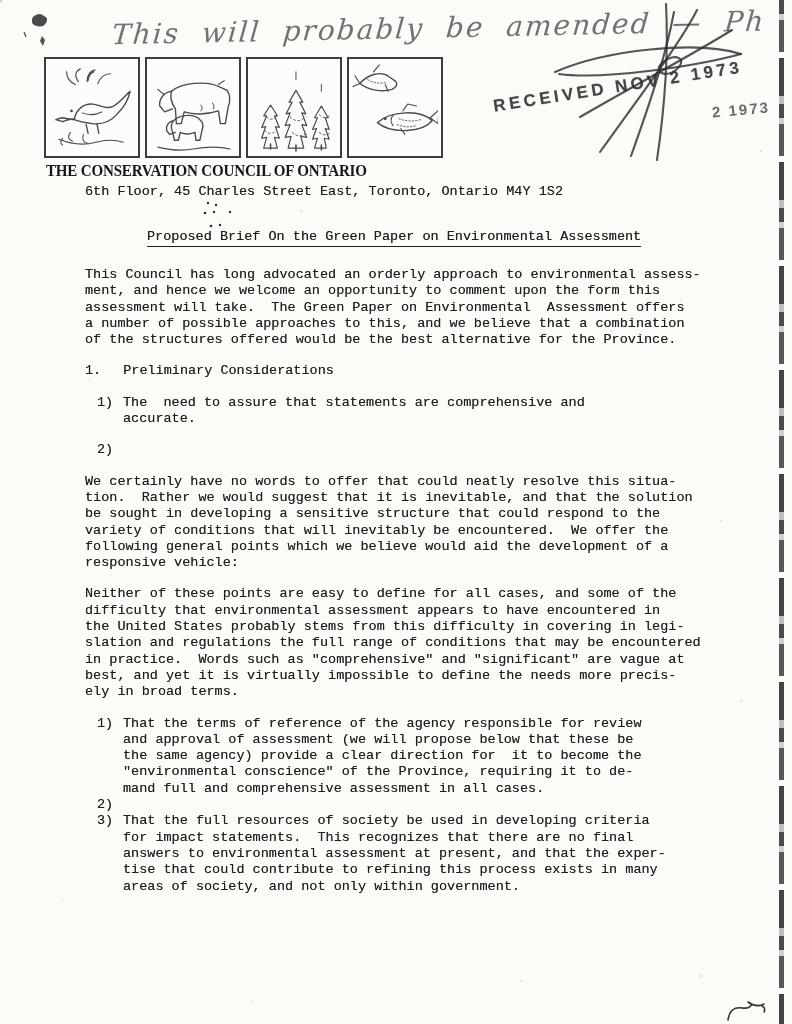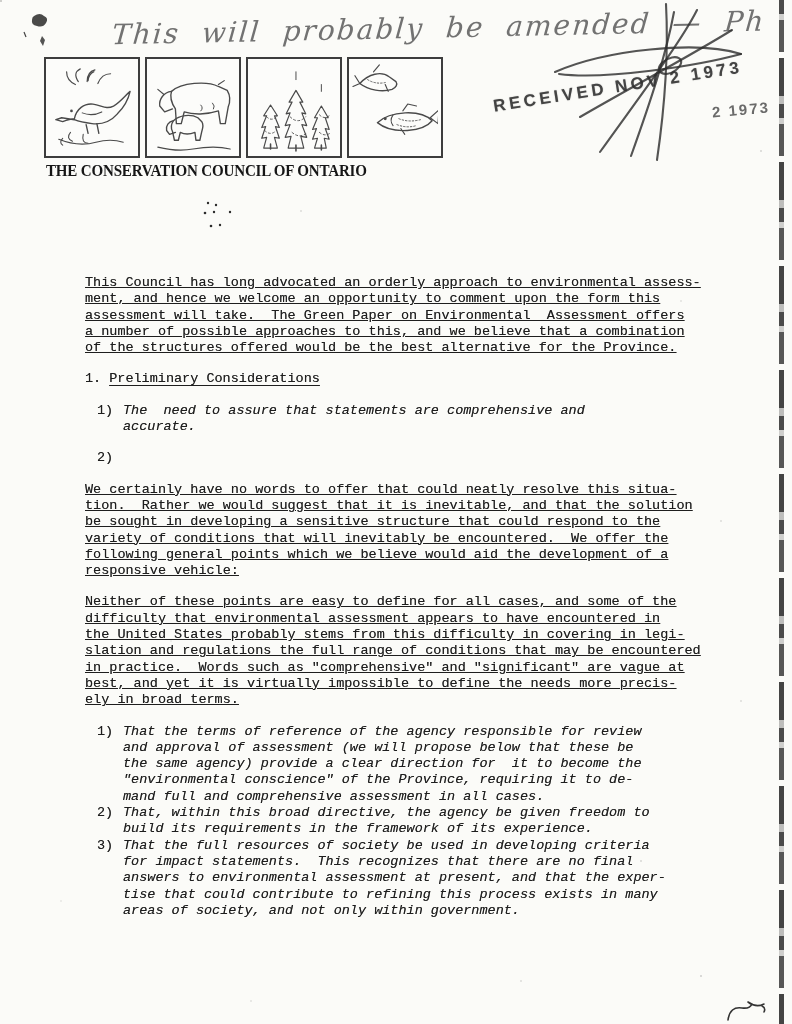--- a/index.html
+++ b/index.html
@@ -54,27 +54,27 @@
     color:#161616;white-space:nowrap;}
   .address{position:absolute;left:85px;top:184px;font-size:13.5px;white-space:nowrap;
     text-shadow:0 0 .35px rgba(0,0,0,.55);}
   .dot-cluster{position:absolute;left:200px;top:198px;}
   .doc-title{position:absolute;left:147px;top:229px;font-size:13.5px;
     text-shadow:0 0 .4px rgba(0,0,0,.6);
     border-bottom:1.4px solid #222;padding-bottom:2px;white-space:nowrap;}
   
   .body{position:absolute;left:85px;top:267px;width:645px;
     font-size:13.5px;line-height:16.3px;text-shadow:0 0 .35px rgba(0,0,0,.55);}
-  .para{margin:8px 0 15px 0;white-space:pre-wrap;text-decoration:underline;}
+  .para{margin:0 0 15px 0;white-space:pre-wrap;}
   .section-heading{margin:6px 0 15px 0;white-space:nowrap;}
-  .section-heading .u{text-decoration:underline;text-underline-offset:3px;margin-left:8px;}
+  .section-heading .u{text-underline-offset:3px;margin-left:22px;}
   .list{margin:0 0 15px 0;}
   .list-item{display:flex;padding-left:12px;}
   .list-item .num{width:26px;flex:0 0 26px;}
-  .list-item .li-text{white-space:pre-wrap;font-style:italic;}
+  .list-item .li-text{white-space:pre-wrap;}
   .list-spaced .list-item{margin-bottom:15px;}
   .list-spaced .list-item:last-child{margin-bottom:0;}
   .corner-squiggle{position:absolute;left:722px;top:992px;}
   .corner-squiggle path{stroke:#333;stroke-width:1.6;fill:none;stroke-linecap:round;}
 </style>
 </head>
 <body>
 
 <div class="page">
 
@@ -144,33 +144,35 @@
     <path d="M10,72 C60,50 152,40 196,54"></path>
     <path d="M196,54 C152,66 60,80 14,74"></path>
     <path d="M55,152 C95,96 136,42 152,10"></path>
     <path d="M86,156 C106,100 121,55 129,12"></path>
     <path d="M35,117 C85,88 152,52 187,30"></path>
     <path d="M121,4 C124,60 119,112 112,160"></path>
     <path d="M118,62 c12,-10 26,-3 13,8 c-11,9 -24,1 -13,-8"></path>
   </svg>
 
   <div class="org-name">THE CONSERVATION COUNCIL OF ONTARIO</div>
+  <div class="address">6th Floor, 45 Charles Street East, Toronto, Ontario M4Y 1S2</div>
 
   <svg class="dot-cluster" width="60" height="38" viewBox="0 0 60 38">
     <g fill="#2c2c2c">
       <circle cx="8" cy="5" r="1.2"></circle>
         <circle cx="16" cy="7" r="1.2"></circle>
       <circle cx="5" cy="15" r="1.3"></circle>
         <circle cx="14" cy="14" r="1.2"></circle>
         <circle cx="30" cy="14" r="1.2"></circle>
       <circle cx="11" cy="28" r="1.3"></circle>
         <circle cx="20" cy="27" r="1.2"></circle>
     </g>
   </svg>
 
+  <div class="doc-title">Proposed Brief On the Green Paper on Environmental Assessment</div>
 
   <div class="body">
 
     <p class="para">This Council has long advocated an orderly approach to environmental assess-
 ment, and hence we welcome an opportunity to comment upon the form this
 assessment will take.  The Green Paper on Environmental  Assessment offers
 a number of possible approaches to this, and we believe that a combination
 of the structures offered would be the best alternative for the Province.</p>
 
     <div class="section-heading"><span>1.</span><span class="u">Preliminary Considerations</span></div>
@@ -206,22 +208,20 @@
       <div class="list-item">
         <span class="num">1)</span>
         <span class="li-text">That the terms of reference of the agency responsible for review
 and approval of assessment (we will propose below that these be
 the same agency) provide a clear direction for  it to become the
 "environmental conscience" of the Province, requiring it to de-
 mand full and comprehensive assessment in all cases.</span>
       </div>
       <div class="list-item">
         <span class="num">2)</span>
-        <span class="li-text">That, within this broad directive, the agency be given freedom to
-build its requirements in the framework of its experience.</span>
       </div>
       <div class="list-item">
         <span class="num">3)</span>
         <span class="li-text">That the full resources of society be used in developing criteria
 for impact statements.  This recognizes that there are no final
 answers to environmental assessment at present, and that the exper-
 tise that could contribute to refining this process exists in many
 areas of society, and not only within government.</span>
       </div>
     </div>

